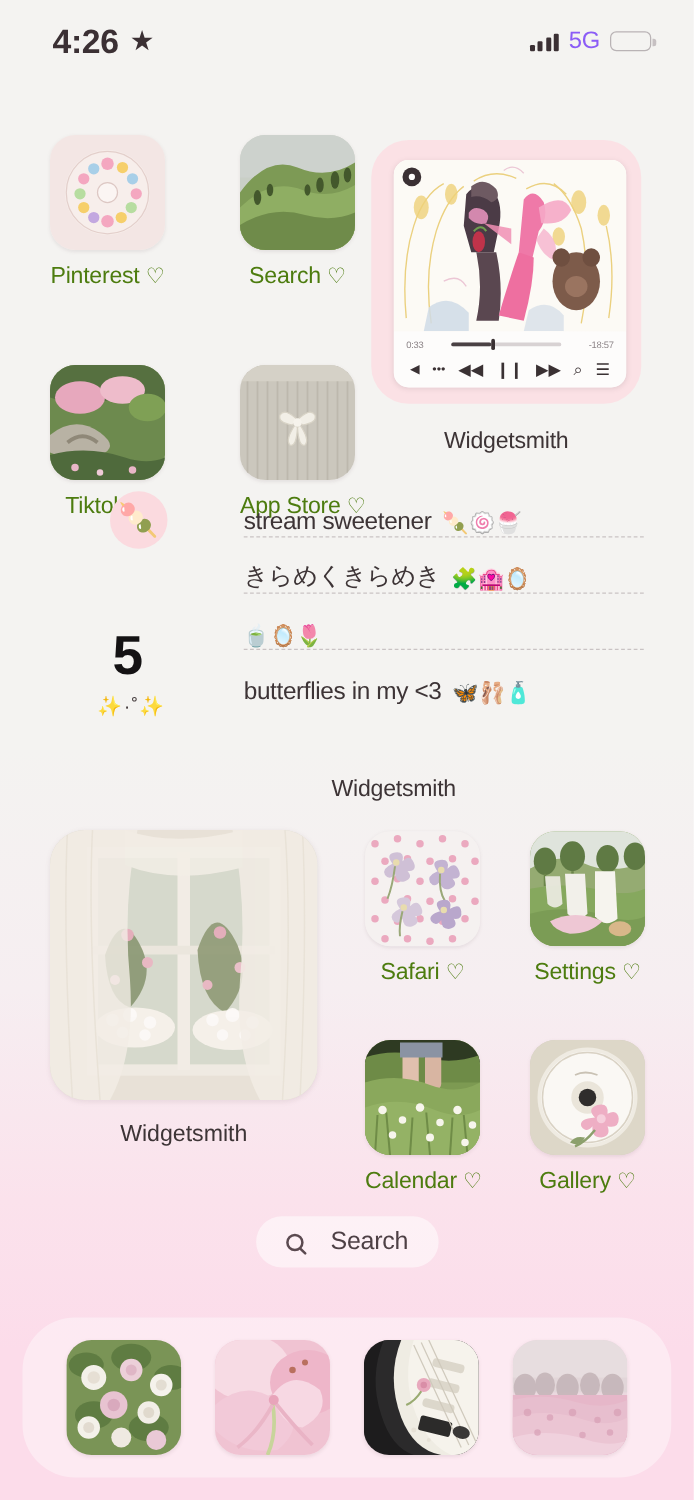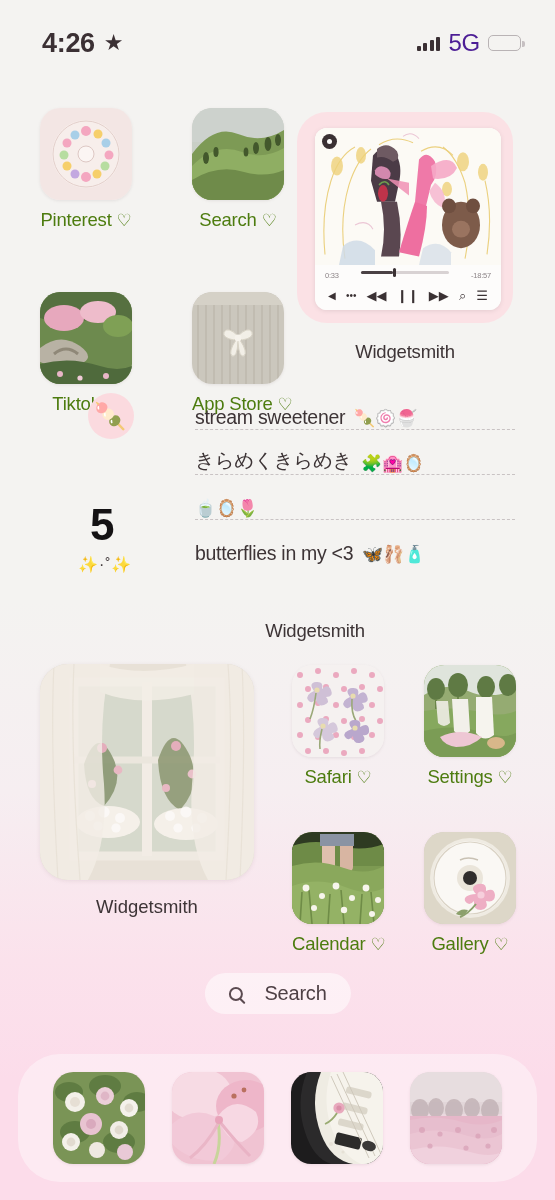--- a/index.html
+++ b/index.html
@@ -9,33 +9,33 @@
     background: linear-gradient(to bottom,
       #f4f3f1 0%, #f4f3f1 50%, #f6eef1 66%,
       #fbe2ec 80%, #fcdcea 90%, #fcdcea 100%);
     position: relative;
     overflow: hidden;
     color: #3d3436;
   }
 
   
   .statusbar {
-    position:absolute; top:14px; left:0; right:0; height:58px;
+    position:absolute; top:4px; left:0; right:0; height:58px;
     display:flex; align-items:center; justify-content:space-between;
     padding: 0 34px 0 42px;
   }
   .sb-left { display:flex; align-items:center; gap:9px; }
   .sb-time { font-size:27px; font-weight:600; letter-spacing:-0.3px; color:#3b3034; }
   .sb-star { font-size:22px; color:#3b3034; line-height:1; }
   .sb-right { display:flex; align-items:center; gap:8px; }
   .bars { display:flex; align-items:flex-end; gap:2.5px; height:15px; }
   .bars i { display:block; width:4px; background:#3b3034; border-radius:1px; }
   .bars i:nth-child(1){height:5px}.bars i:nth-child(2){height:8px}
   .bars i:nth-child(3){height:11px}.bars i:nth-child(4){height:14px}
-  .sb-net { font-size:24px; font-weight:500; color:#4c1d95; letter-spacing:-0.2px; }
+  .sb-net { font-size:19px; font-weight:500; color:#8b5cf6; letter-spacing:-0.2px; }
   .batt { width:33px; height:16px; border:1.8px solid #b9b3b5; border-radius:5px;
           position:relative; padding:1.6px; }
   .batt::after { content:""; position:absolute; right:-4.5px; top:5px; width:3px;
                  height:6px; background:#c6c0c2; border-radius:0 2px 2px 0; }
   .batt .fill { height:100%; background:#f5c518; border-radius:2.5px; }
 
   
   .icon-tile { border-radius:22%; overflow:hidden; position:relative;
                box-shadow:0 1px 3px rgba(120,100,105,.13); }
   .icon-label { font-size:18.5px; color:#4d7c0f; text-align:center;
@@ -55,21 +55,21 @@
                 overflow:hidden; position:relative;
                 box-shadow:0 1px 4px rgba(130,110,115,.18); display:flex; flex-direction:column; }
   .art { flex:1; position:relative; overflow:hidden;
          background:linear-gradient(170deg,#fdfbf6 0%,#fbf7f1 100%); }
   .art svg { position:absolute; inset:0; width:100%; height:100%; }
   .gearbtn { position:absolute; left:7px; top:6px; width:15px; height:15px;
              border-radius:50%; background:#3a3033; display:flex;
              align-items:center; justify-content:center; z-index:4; }
   .gearbtn span { width:5px; height:5px; border-radius:50%; background:#fdfcfb; }
   .ctrls { background:#fdfcfb; padding:6px 10px 8px; }
-  .scrub { display:flex; gap:22px; }
+  .scrub { display:flex; align-items:center; gap:22px; }
   .scrub .t { font-size:7.5px; color:#8c8487; letter-spacing:-0.2px; }
   .track { flex:1; height:2.5px; background:#d8d2d3; border-radius:2px; position:relative; }
   .track .done { position:absolute; left:0; top:0; bottom:0; width:37%;
                  background:#4a4144; border-radius:2px; }
   .track .knob { position:absolute; left:37%; top:-3px; width:3px; height:9px;
                  background:#3a3133; border-radius:1.5px; }
   .btnrow { display:flex; align-items:center; justify-content:space-between;
             margin-top:9px; padding:0 3px; color:#3a3133; }
   .btnrow span { font-size:13px; line-height:1; }
   .btnrow .sm { font-size:10px; }

